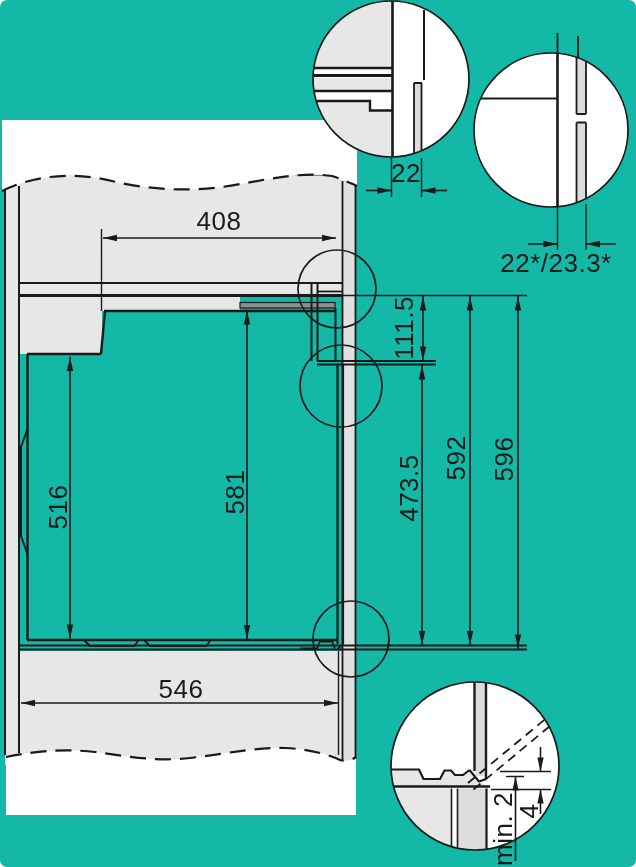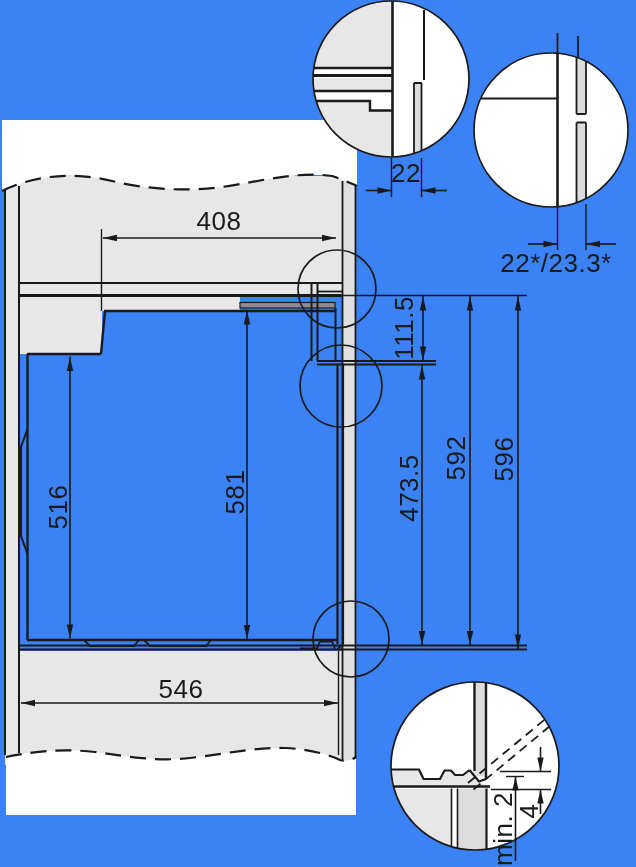--- a/index.html
+++ b/index.html
@@ -1,16 +1,16 @@
 <!DOCTYPE html>
 <html><head>
 <meta charset="utf-8">
 <style>
   html,body{margin:0;padding:0;background:#fff;}
-  .page{width:636px;height:867px;background:#3b82f6;overflow:hidden;position:relative;}
+  .page{width:636px;height:867px;background:#14b8a6;overflow:hidden;position:relative;border-radius:7px;}
   svg{display:block;}
   .ln{stroke:#1a1a1a;fill:none;}
   .fill-panel{fill:#e7e7e7;stroke:none;}
   .fill-strip{fill:#e0e0e0;stroke:none;}
   .fill-detail{fill:#dcdcdc;stroke:none;}
   .fill-trim{fill:#8e8e8e;stroke:#1a1a1a;stroke-width:1.2;}
   .arrow{fill:#1a1a1a;stroke:none;}
   .wave-mask{fill:#ffffff;stroke:none;}
   .dim-text{font-family:"Liberation Sans","DejaVu Sans",sans-serif;font-size:26px;fill:#1a1a1a;letter-spacing:0.5px;}
   .circ{stroke:#1a1a1a;stroke-width:1.7;fill:none;}

